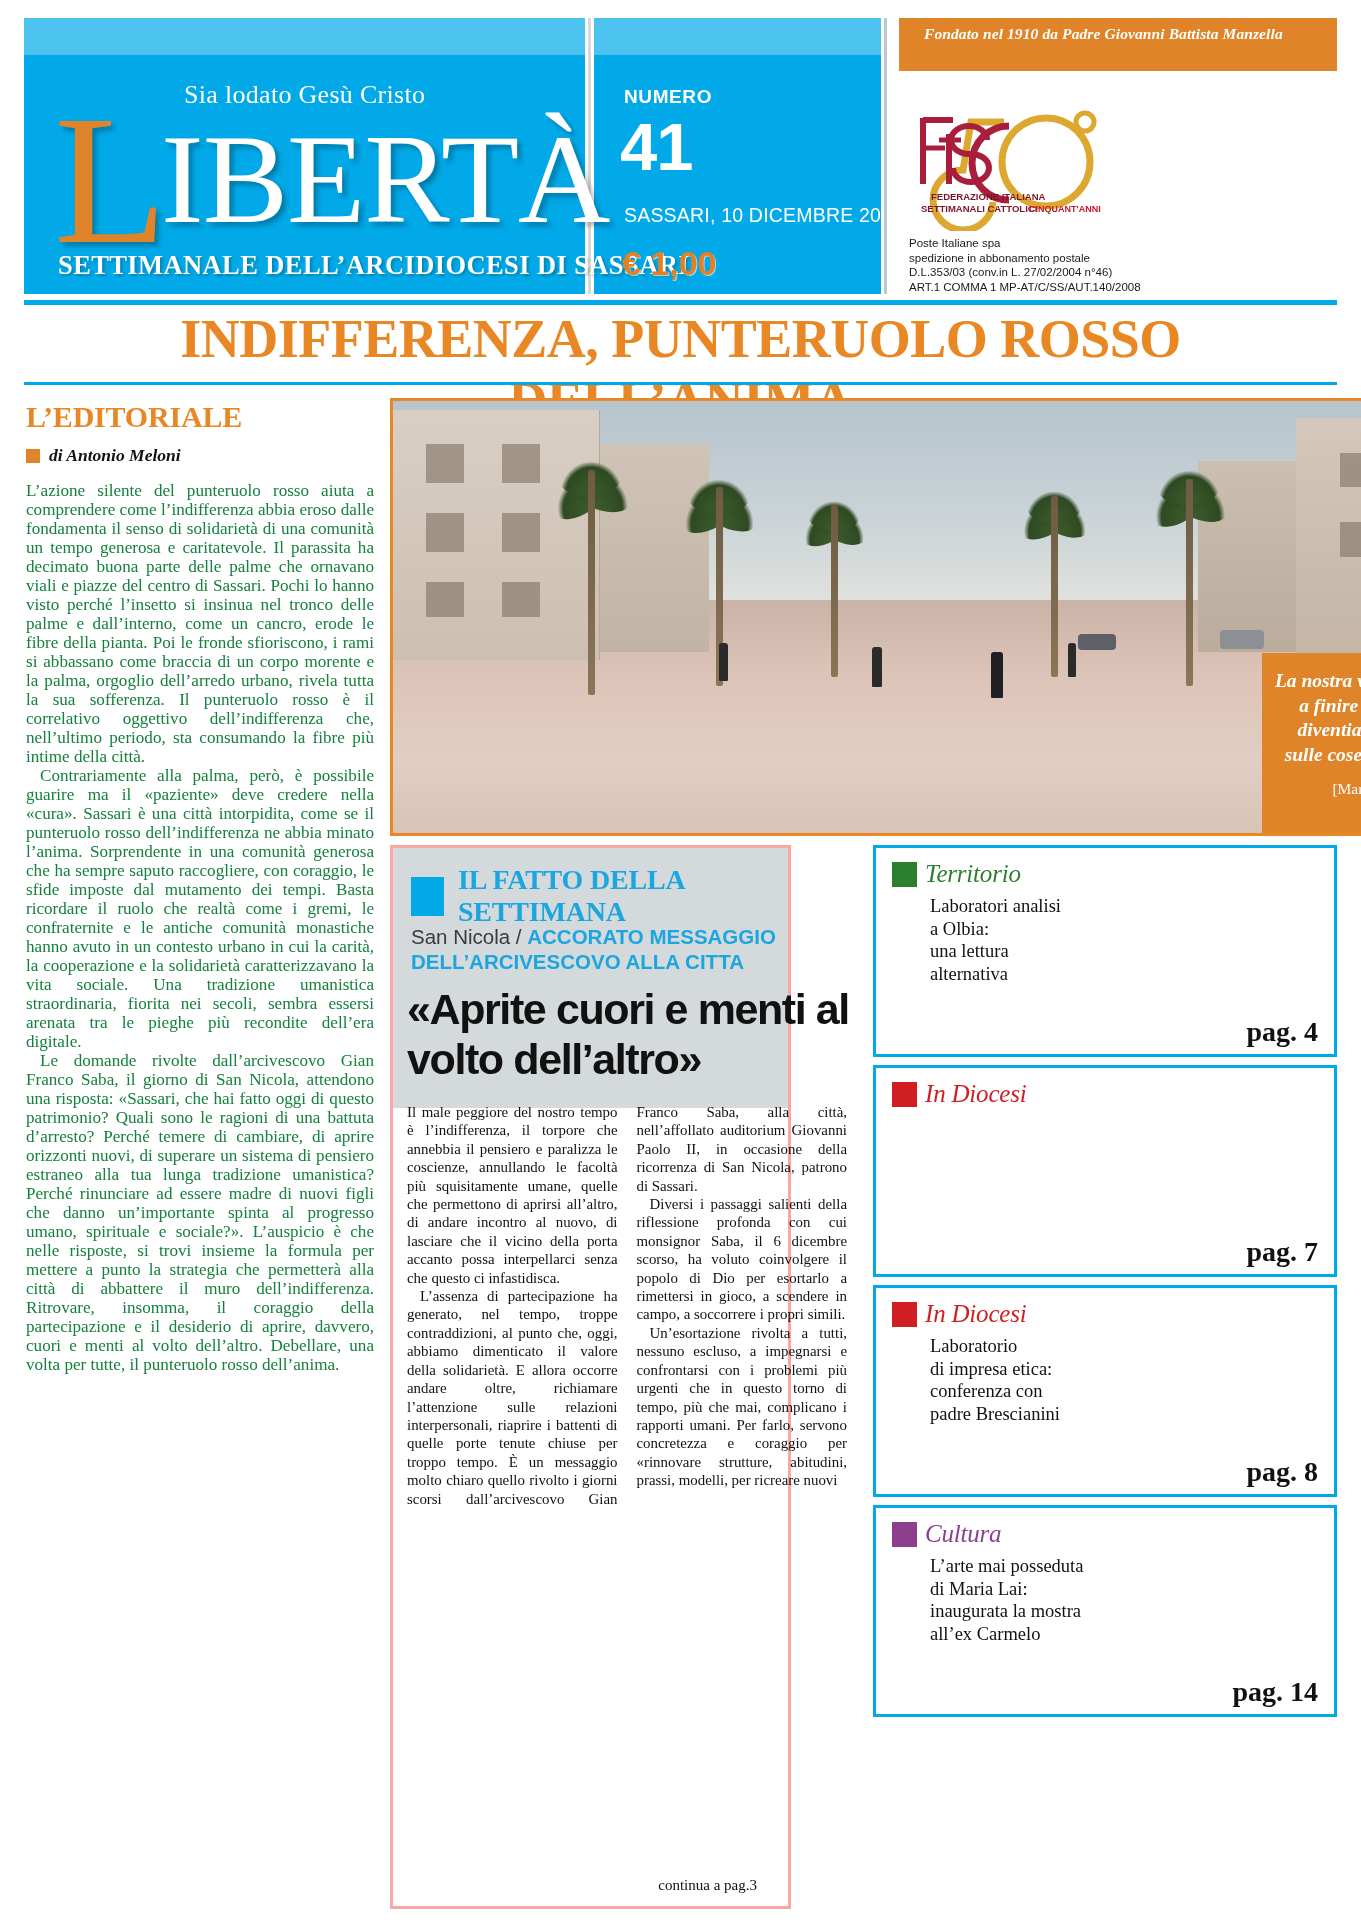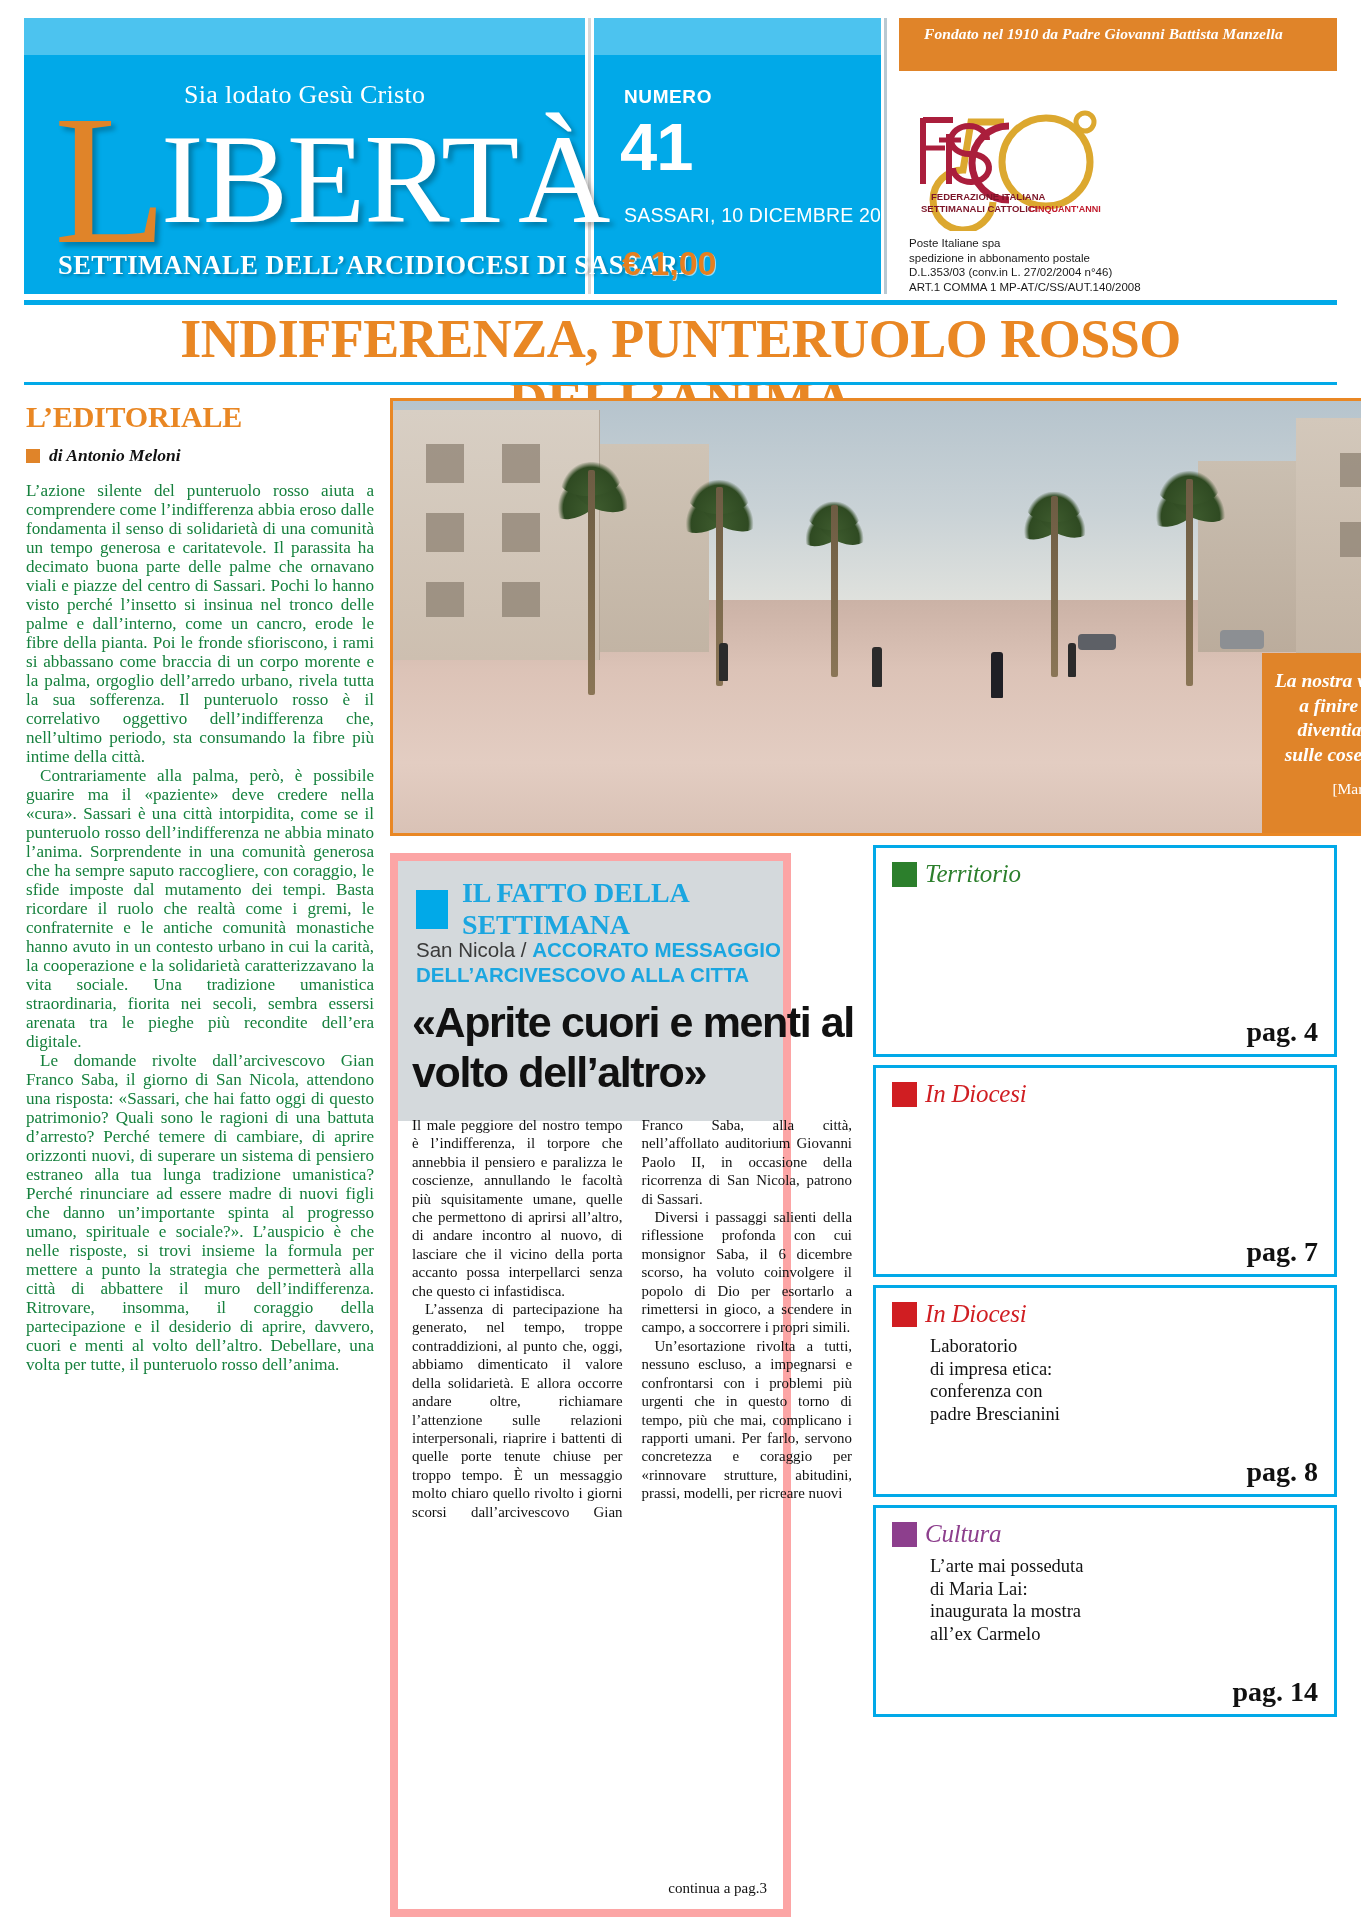--- a/index.html
+++ b/index.html
@@ -220,21 +220,21 @@
     text-align: right; padding: 16px 16px 10px 10px;
   }
   .quote-src {
     margin-top: 10px; font-size: 15.5px; font-style: normal; font-weight: normal;
     font-family: "Liberation Serif", serif;
   }
 
   
   .center-col {
     position: absolute; left: 390px; top: 845px; width: 401px; height: 1064px;
-    border: 8px solid #fca5a5; background: #ffffff; margin-top: 8px;
+    border: 3px solid #fca5a5; background: #ffffff;
   }
   .cc-grey {
     position:absolute; left:0; top:0; width:100%; height:260px; background:#d4d9dc;
   }
   .kicker-row {
     position: absolute; left: 18px; top: 16px; display:flex; align-items:center; gap:14px;
   }
   .kicker-sq { width: 40px; height: 39px; background:#01a9e8; }
   .kicker-txt {
     color:#1ba6e0; font-family:"Liberation Serif", serif; font-weight:bold;
@@ -256,21 +256,21 @@
   .art-cols {
     position:absolute; left:14px; top:255px; width: 440px; height: 760px;
     column-count: 2; column-gap: 19px;
     font-family:"Liberation Serif", serif;
     font-size: 14.9px; line-height: 18.4px; text-align: justify; color:#111;
     hyphens:auto;
   }
   .art-cols p { text-indent: 13px; margin:0; }
   .art-cols p:first-child { text-indent:0; }
   .continua {
-    position:absolute; right:16px; bottom:12px;
+    position:absolute; right:31px; bottom:12px;
     font-family:"Liberation Serif", serif; font-size:15px; color:#111;
   }
 
   
   .right-col {
     position:absolute; left: 873px; top: 845px; width: 464px; height: 1064px;
   }
   .idx {
     position:absolute; left:0; width:464px;
     border: 3px solid #01a9e8; background:#fff;
@@ -457,20 +457,24 @@
     <div class="continua">continua a pag.3</div>
   </div>
 
   <div class="right-col">
 
     <div class="idx" style="top:0px;height:212px">
       <div class="idx-head">
         <span class="idx-sq" style="background:#2c7f2c"></span>
         <span class="idx-cat" style="color:#2c7f2c">Territorio</span>
       </div>
+      <div class="idx-txt">Laboratori analisi
+a Olbia:
+una lettura
+alternativa</div>
       <div class="idx-pag">pag. 4</div>
     </div>
 
     <div class="idx" style="top:220px;height:212px">
       <div class="idx-head">
         <span class="idx-sq" style="background:#d01e22"></span>
         <span class="idx-cat" style="color:#d01e22">In Diocesi</span>
       </div>
       <div class="idx-pag">pag. 7</div>
     </div>

